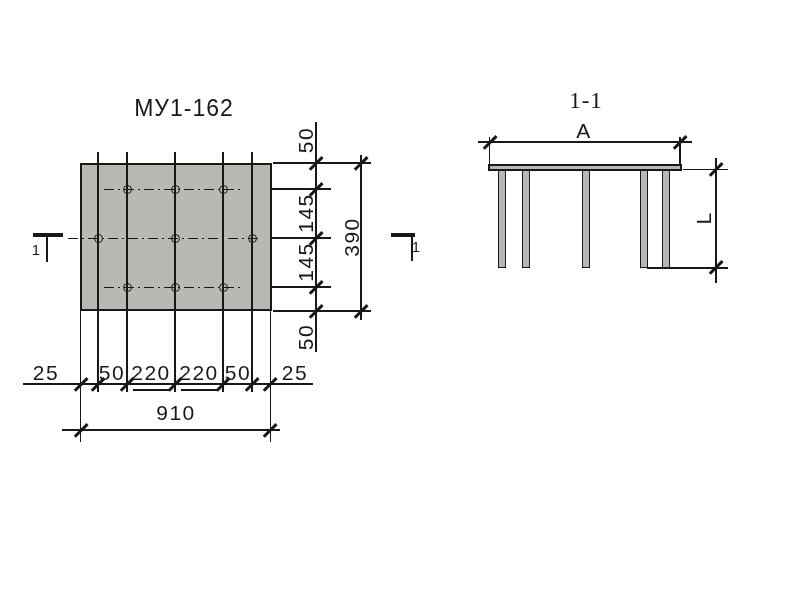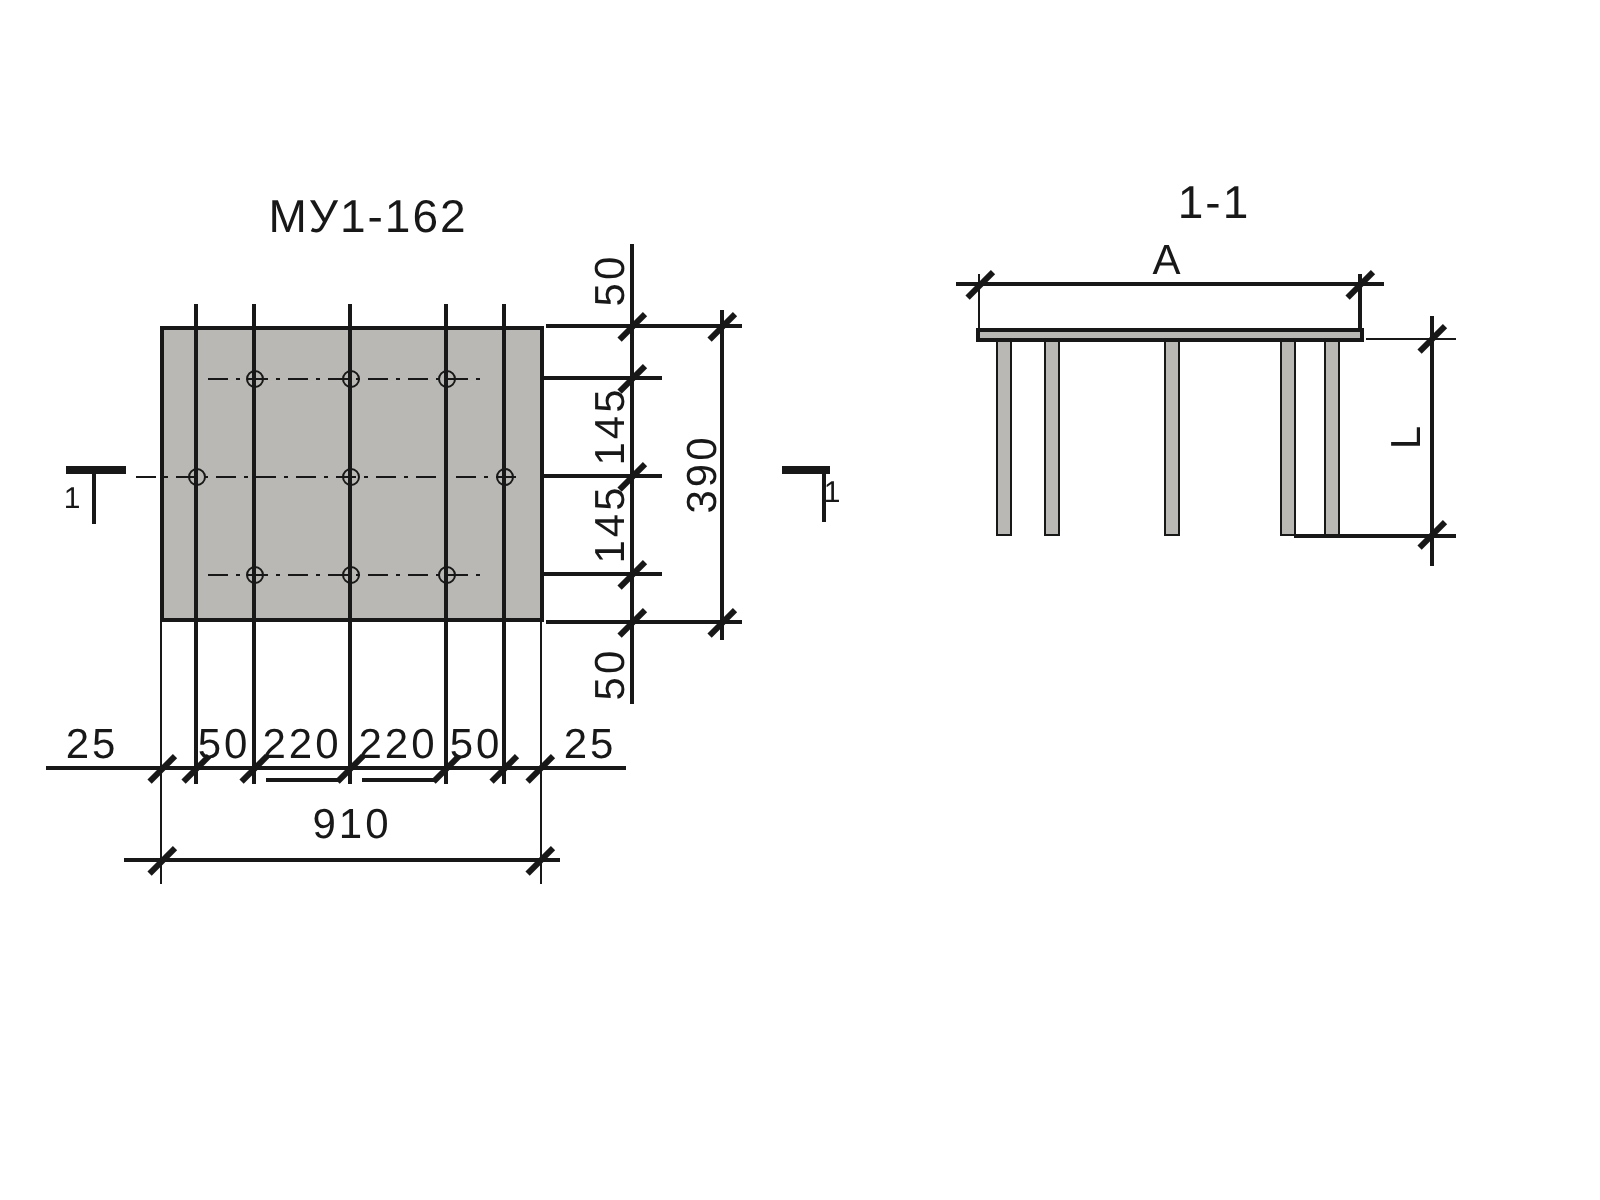--- a/index.html
+++ b/index.html
@@ -118,21 +118,21 @@
     <div>
       <div class="thickline" style="left:391px;top:233px;width:24px;"></div>
       <div class="vl" style="left:411.4px;top:236.5px;height:24px;"></div>
       <div class="lbl small" style="left:408px;top:239px;width:16px;">1</div>
     </div>
 
   </div>
 
   <div>
 
-    <div class="ttl" style="left:567px;top:89px;width:80px;">1-1</div>
+    <div class="ttl" style="left:546px;top:89px;width:80px;font-family:Liberation Serif, serif;">1-1</div>
 
     <div class="vl" style="left:489px;top:137px;height:27px;"></div>
     <div class="vl" style="left:679.4px;top:137px;height:27px;"></div>
     <div class="hl" style="left:478px;top:141.4px;width:214px;"></div>
     <div class="tick" style="left:481px;top:141px;"></div>
     <div class="tick" style="left:671px;top:141px;"></div>
     <div class="lbl" style="left:554px;top:120px;width:60px;">A</div>
 
     <div class="plate" style="left:488px;top:163.5px;width:194px;height:7.5px;border-width:2px;"></div>
 

